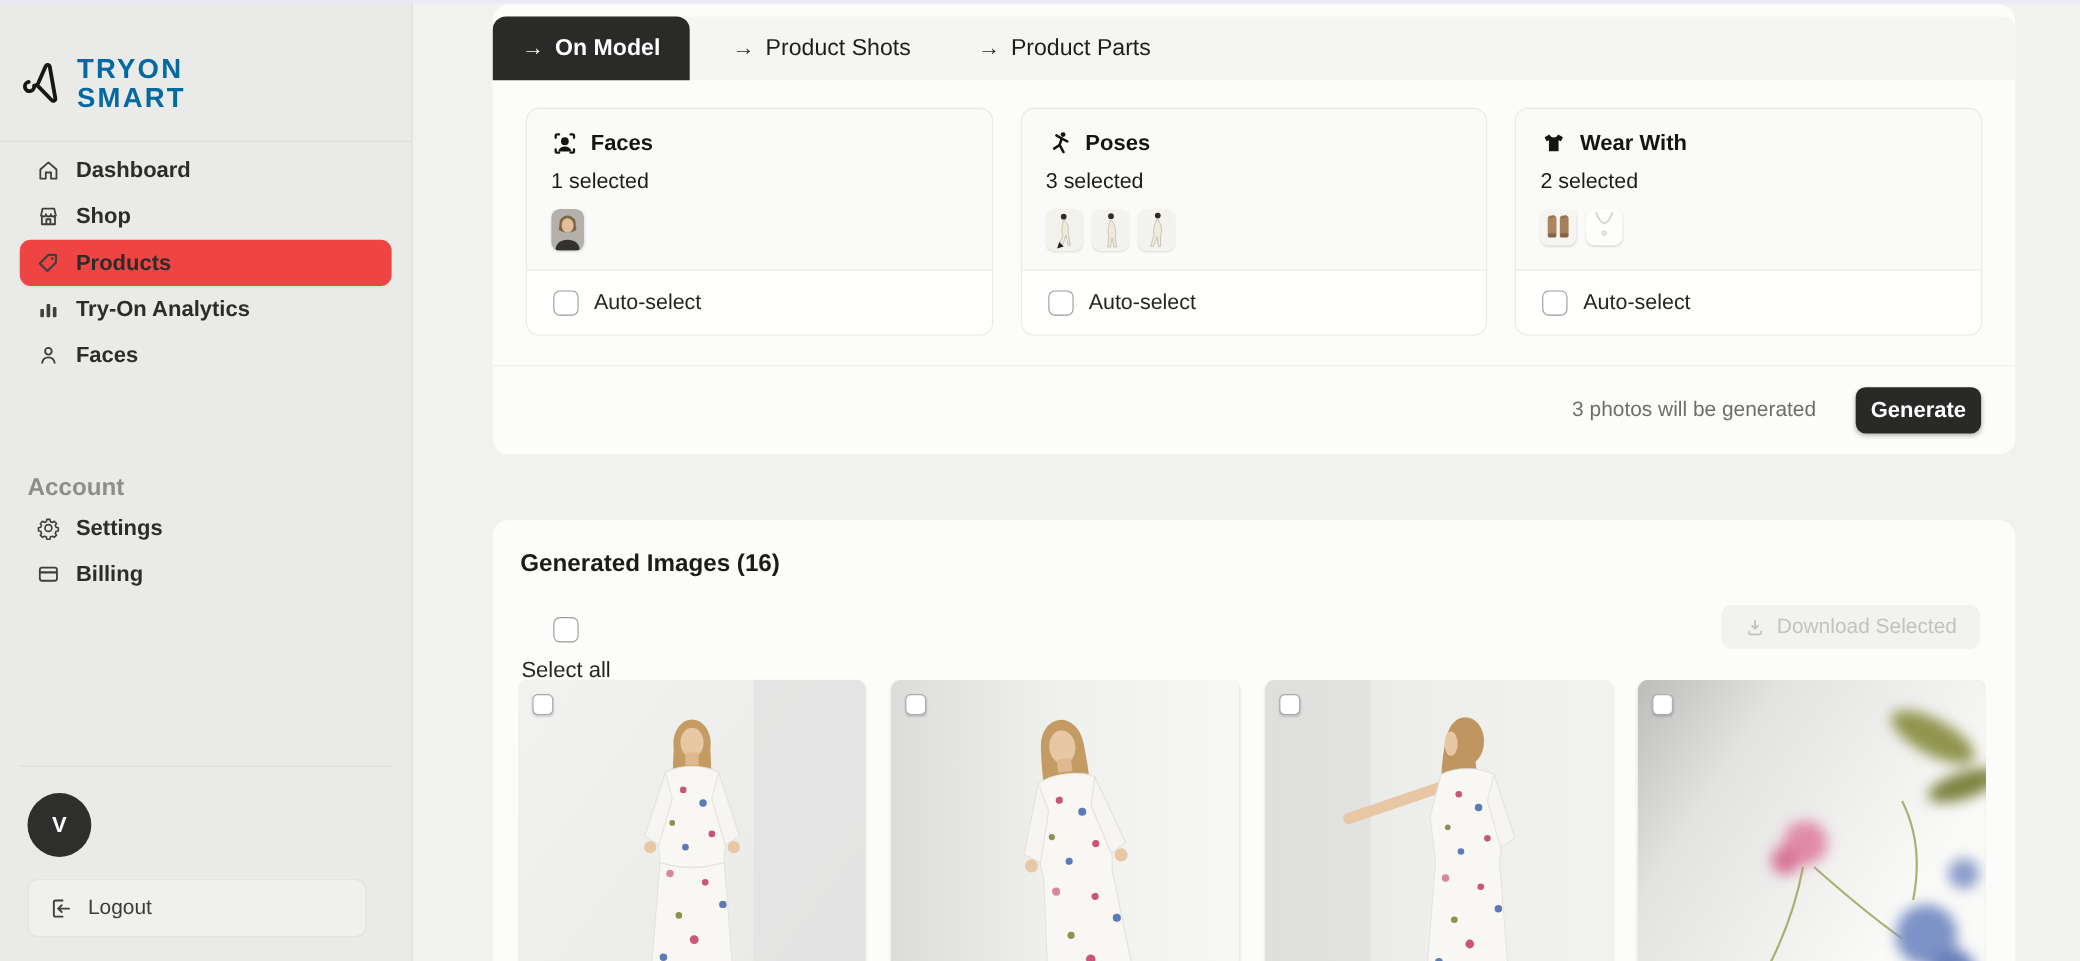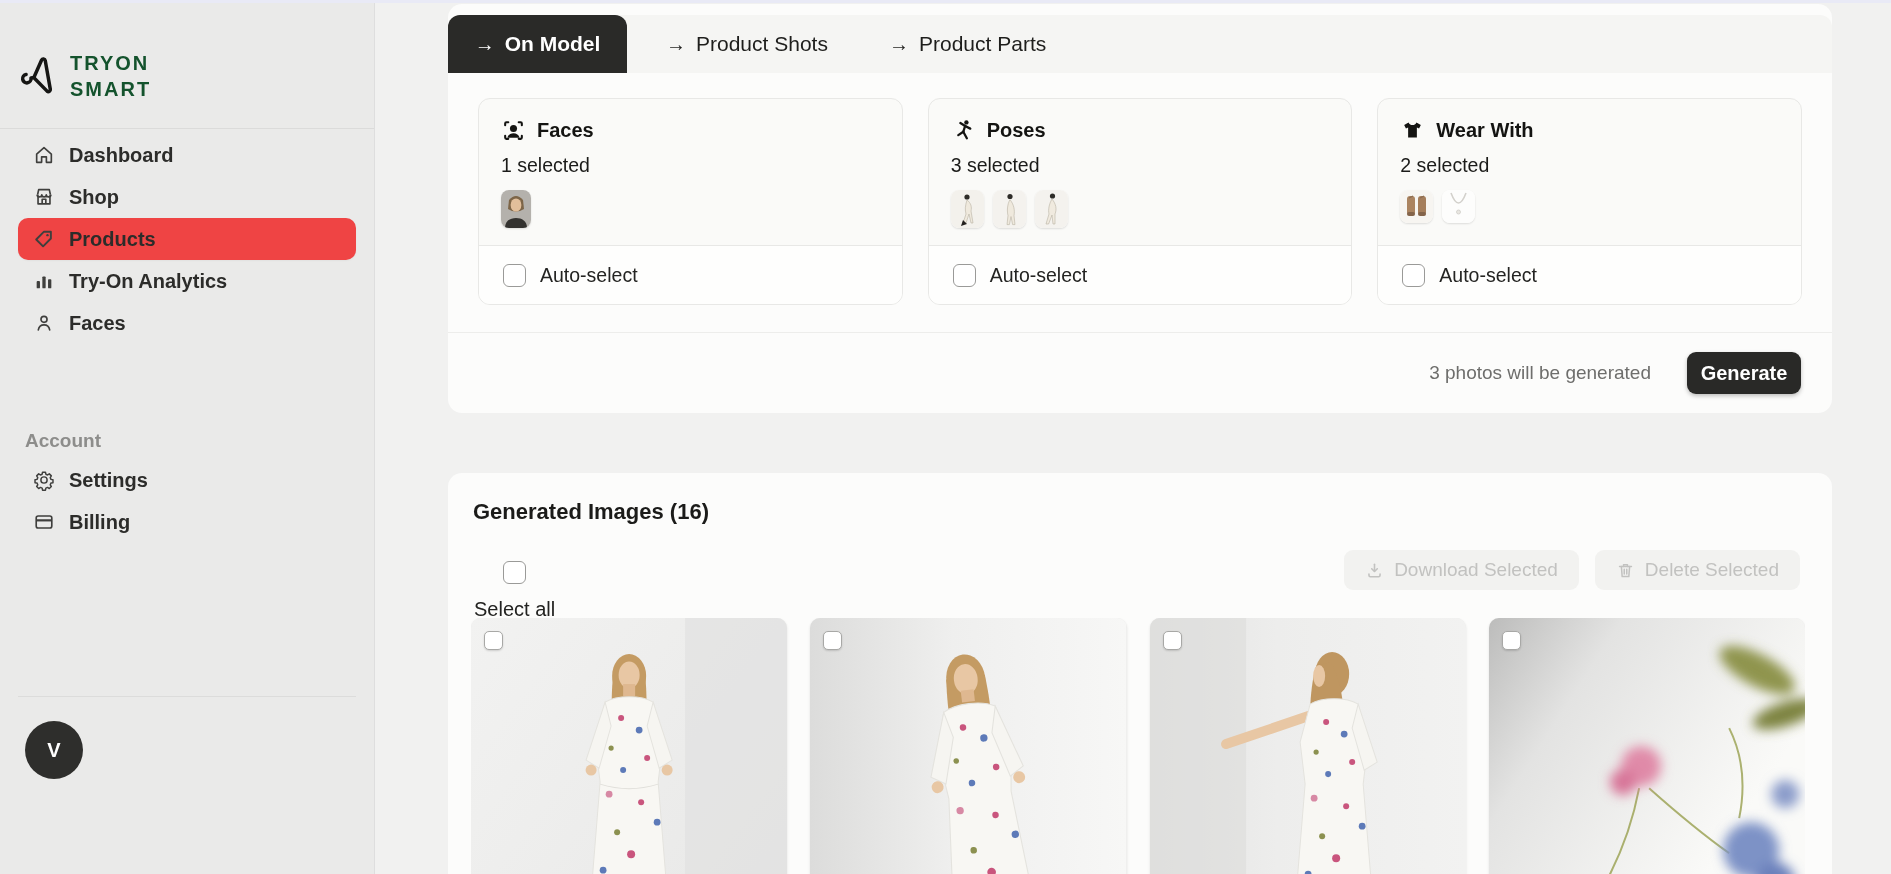--- a/index.html
+++ b/index.html
@@ -12,31 +12,31 @@
   }
   .top-edge { position:absolute; top:0; left:0; width:100%; height:3px; background:#e9eaf6; z-index:50; }
 
   
   .sidebar {
     position:absolute; left:0; top:0; width:375px; height:874px;
     background:#eaeae9; border-right:1px solid #dedede;
   }
   .logo { position:absolute; left:20px; top:50px; display:flex; align-items:center; gap:6px; }
   .logo-icon { width:44px; height:50px; color:#161614; }
-  .logo-text { font-weight:800; font-size:20px; line-height:26px; letter-spacing:2px; color:#14532d; }
+  .logo-text { font-weight:800; font-size:25px; line-height:26px; letter-spacing:2px; color:#0369a1; }
   .sidebar-divider-top { position:absolute; left:0; right:0; top:128px; border-top:1px solid #dbdbda; }
   .nav { position:absolute; left:18px; right:18px; top:134px; }
   .nav-item {
     height:42px; display:flex; align-items:center; gap:14px;
     padding-left:15px; border-radius:10px; font-size:20px; color:#2c2c2a; cursor:pointer;font-weight:bold;
   }
   .nav-item.active { background:#ef4444; font-weight:700; box-shadow:0 1px 2px rgba(0,0,0,.04); }
   .nicon { width:22px; height:22px; color:#3f3f3d; display:inline-flex; }
   .nicon svg { width:22px; height:22px; }
-  .account-label { position:absolute; left:25px; top:430px; font-size:19px; color:#8d8d8b; font-weight:600; }
+  .account-label { position:absolute; left:25px; top:430px; font-size:22px; color:#8d8d8b; font-weight:600; }
   .nav2 { position:absolute; left:18px; right:18px; top:459px; }
   .sidebar-divider-bottom { position:absolute; left:18px; width:338px; top:696px; border-top:1px solid #dcdcdb; }
   .avatar {
     position:absolute; left:25px; top:721px; width:58px; height:58px; border-radius:50%;
     background:#2e2e2c; color:#fff; display:flex; align-items:center; justify-content:center;
     font-size:20px; font-weight:700;
   }
   .logout-btn {
     position:absolute; left:25px; top:799px; width:308px; height:53px;
     background:#f0f0ee; border:1px solid #e2e2e0; border-radius:10px;
@@ -214,20 +214,30 @@
           </svg>
       </span>
       <span>Billing</span>
     </div>
   </nav>
 
   <div class="sidebar-divider-bottom"></div>
   <div class="avatar">
     <span>V</span>
   </div>
+  <div class="logout-btn">
+    <span class="nicon">
+      <svg viewBox="0 0 24 24" fill="none" stroke="currentColor" stroke-width="1.9" stroke-linecap="round" stroke-linejoin="round">
+          <path d="M14 4H7a1.6 1.6 0 0 0-1.6 1.6v12.8A1.6 1.6 0 0 0 7 20h7"></path>
+          <path d="M10 12h10.5"></path>
+          <path d="M13.2 8.6L9.8 12l3.4 3.4"></path>
+        </svg>
+    </span>
+    <span>Logout</span>
+  </div>
 </aside>
 
 <section class="top-panel">
   <div class="tabbar">
     <div class="tab active">
       <span class="arrow">→</span>
       <span>On Model</span>
     </div>
     <div class="tab t2">
       <span class="arrow">→</span>
@@ -375,29 +385,20 @@
   </div>
 
   <div class="bulk-btns">
     <button class="bulk-btn">
       <svg viewBox="0 0 24 24" fill="none" stroke="currentColor" stroke-width="2" stroke-linecap="round" stroke-linejoin="round">
           <path d="M12 4v9"></path>
           <path d="M8.5 9.8L12 13.3l3.5-3.5"></path>
           <path d="M5 16.5V18a1.8 1.8 0 0 0 1.8 1.8h10.4A1.8 1.8 0 0 0 19 18v-1.5"></path>
         </svg>
       <span>Download Selected</span>
-    </button>
-    <button class="bulk-btn">
-      <svg viewBox="0 0 24 24" fill="none" stroke="currentColor" stroke-width="1.9" stroke-linecap="round" stroke-linejoin="round">
-          <path d="M4.5 7h15"></path>
-          <path d="M9.5 7V4.8h5V7"></path>
-          <path d="M6.8 7l1 12.7h8.4L17.2 7"></path>
-          <path d="M10.4 10.5v6M13.6 10.5v6"></path>
-        </svg>
-      <span>Delete Selected</span>
     </button>
   </div>
 
   <div class="img-grid">
 
     <div class="img-card" aria-label="Model standing facing camera in white floral maxi dress">
       <svg viewBox="0 0 316 420" preserveAspectRatio="xMidYMin slice">
         <defs>
             <linearGradient id="bgA" x1="0" y1="0" x2="1" y2="1">
               <stop offset="0" stop-color="#f2f2f1"></stop>

